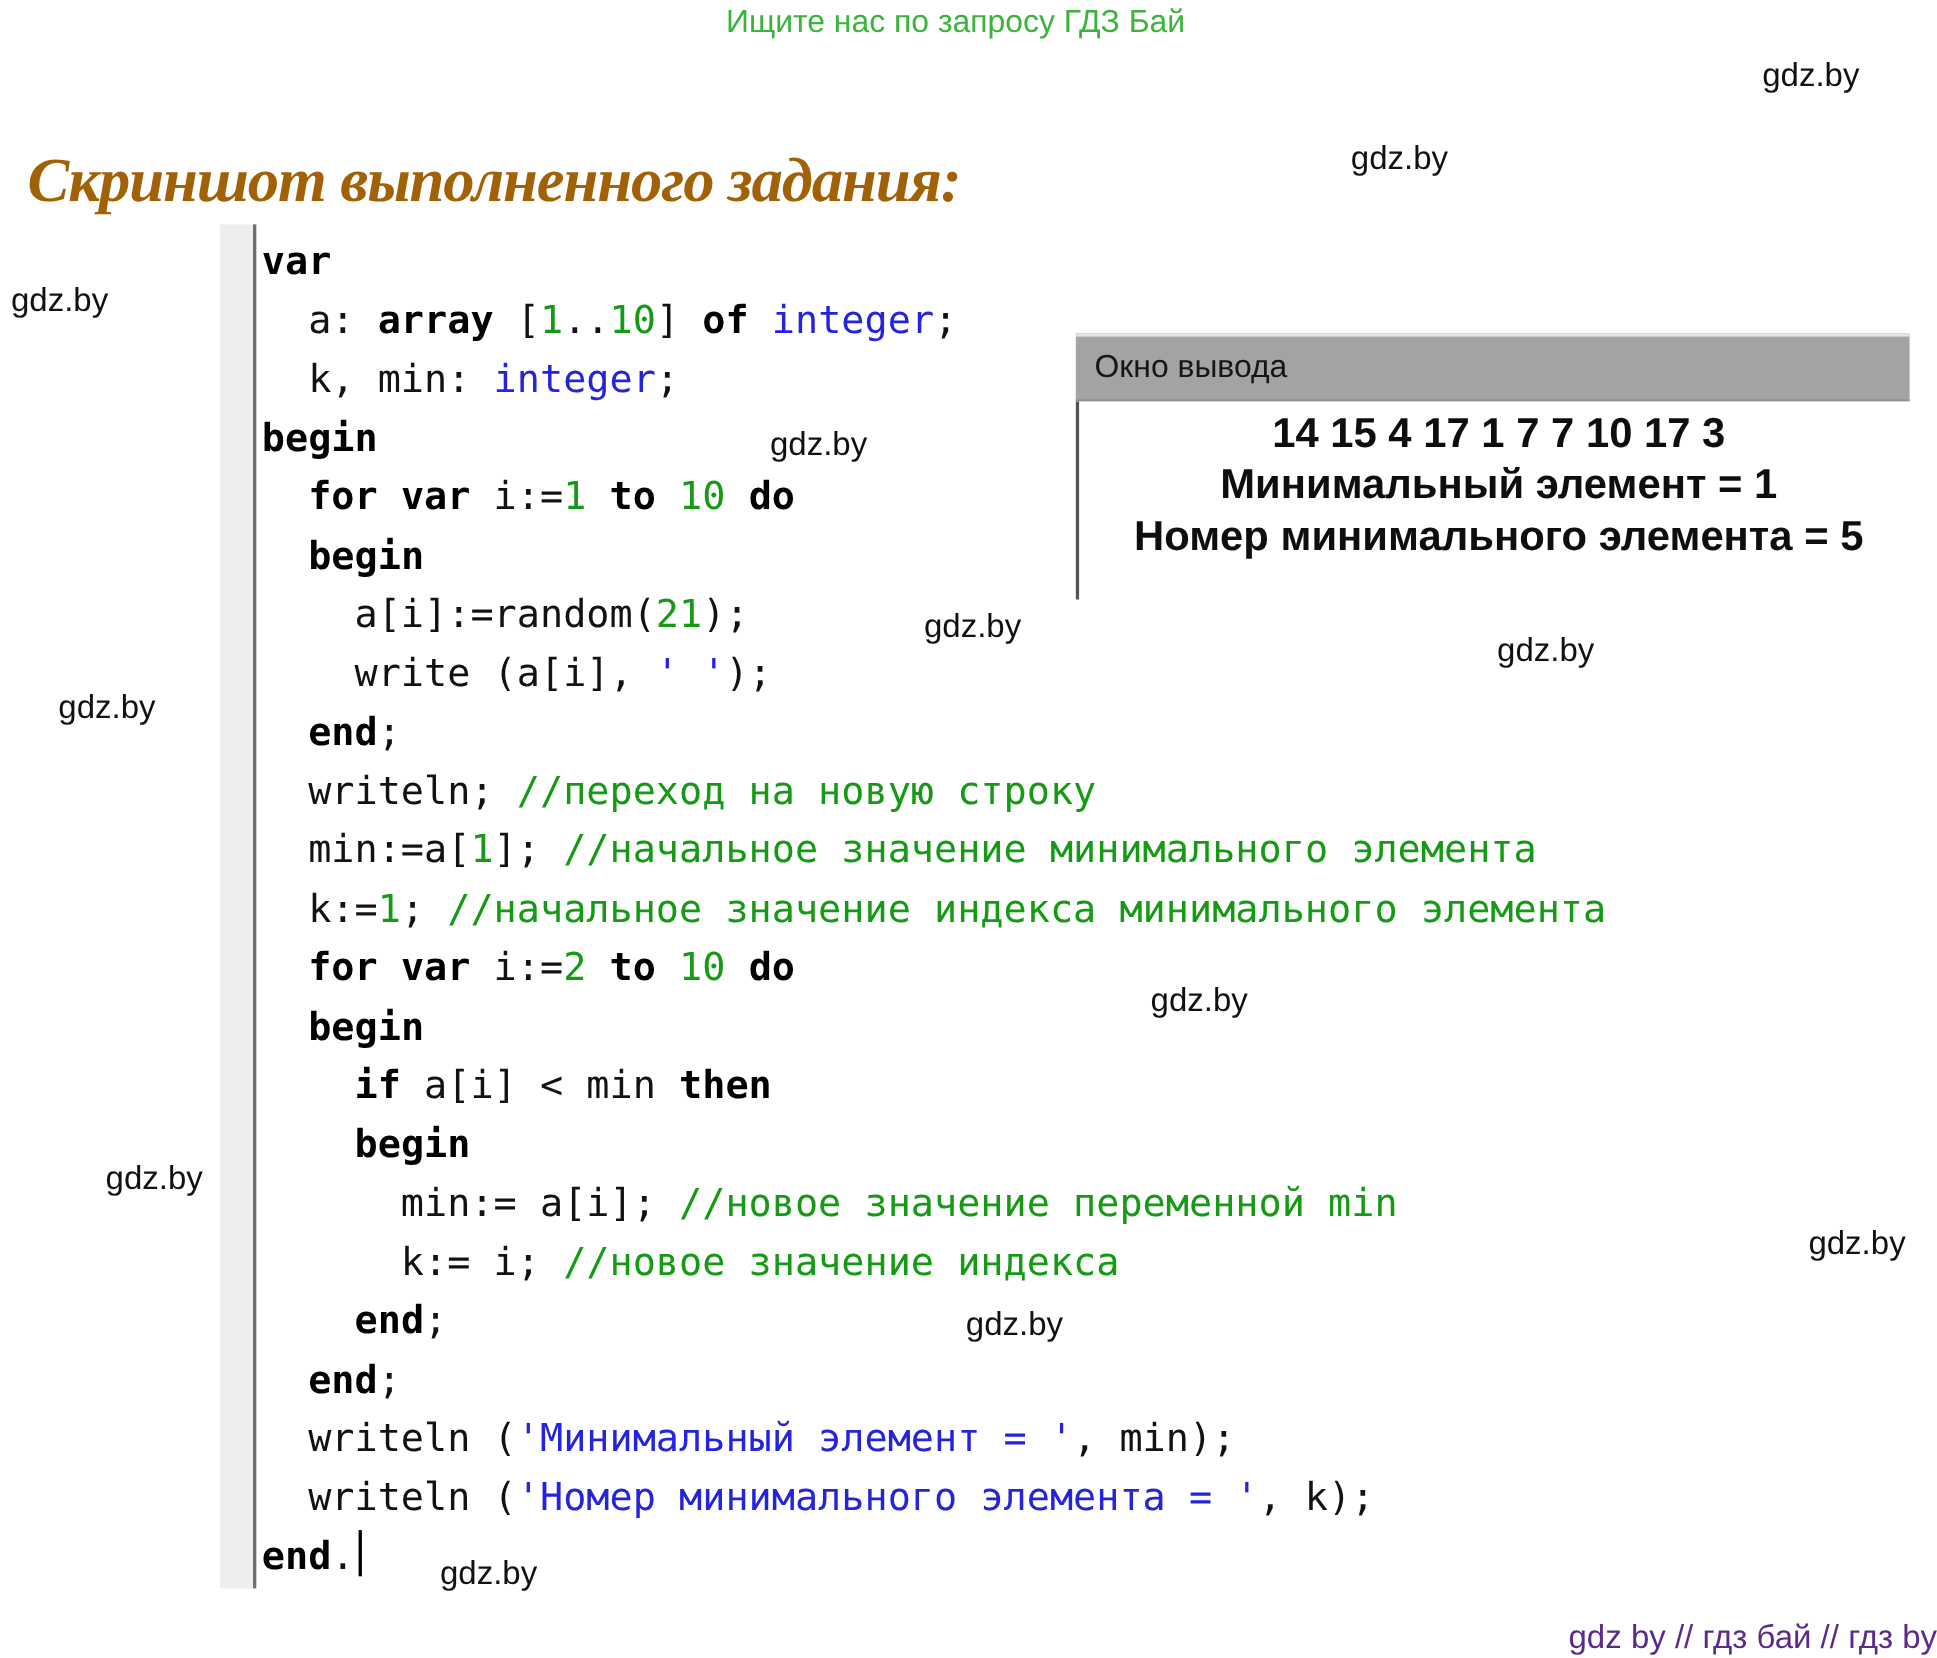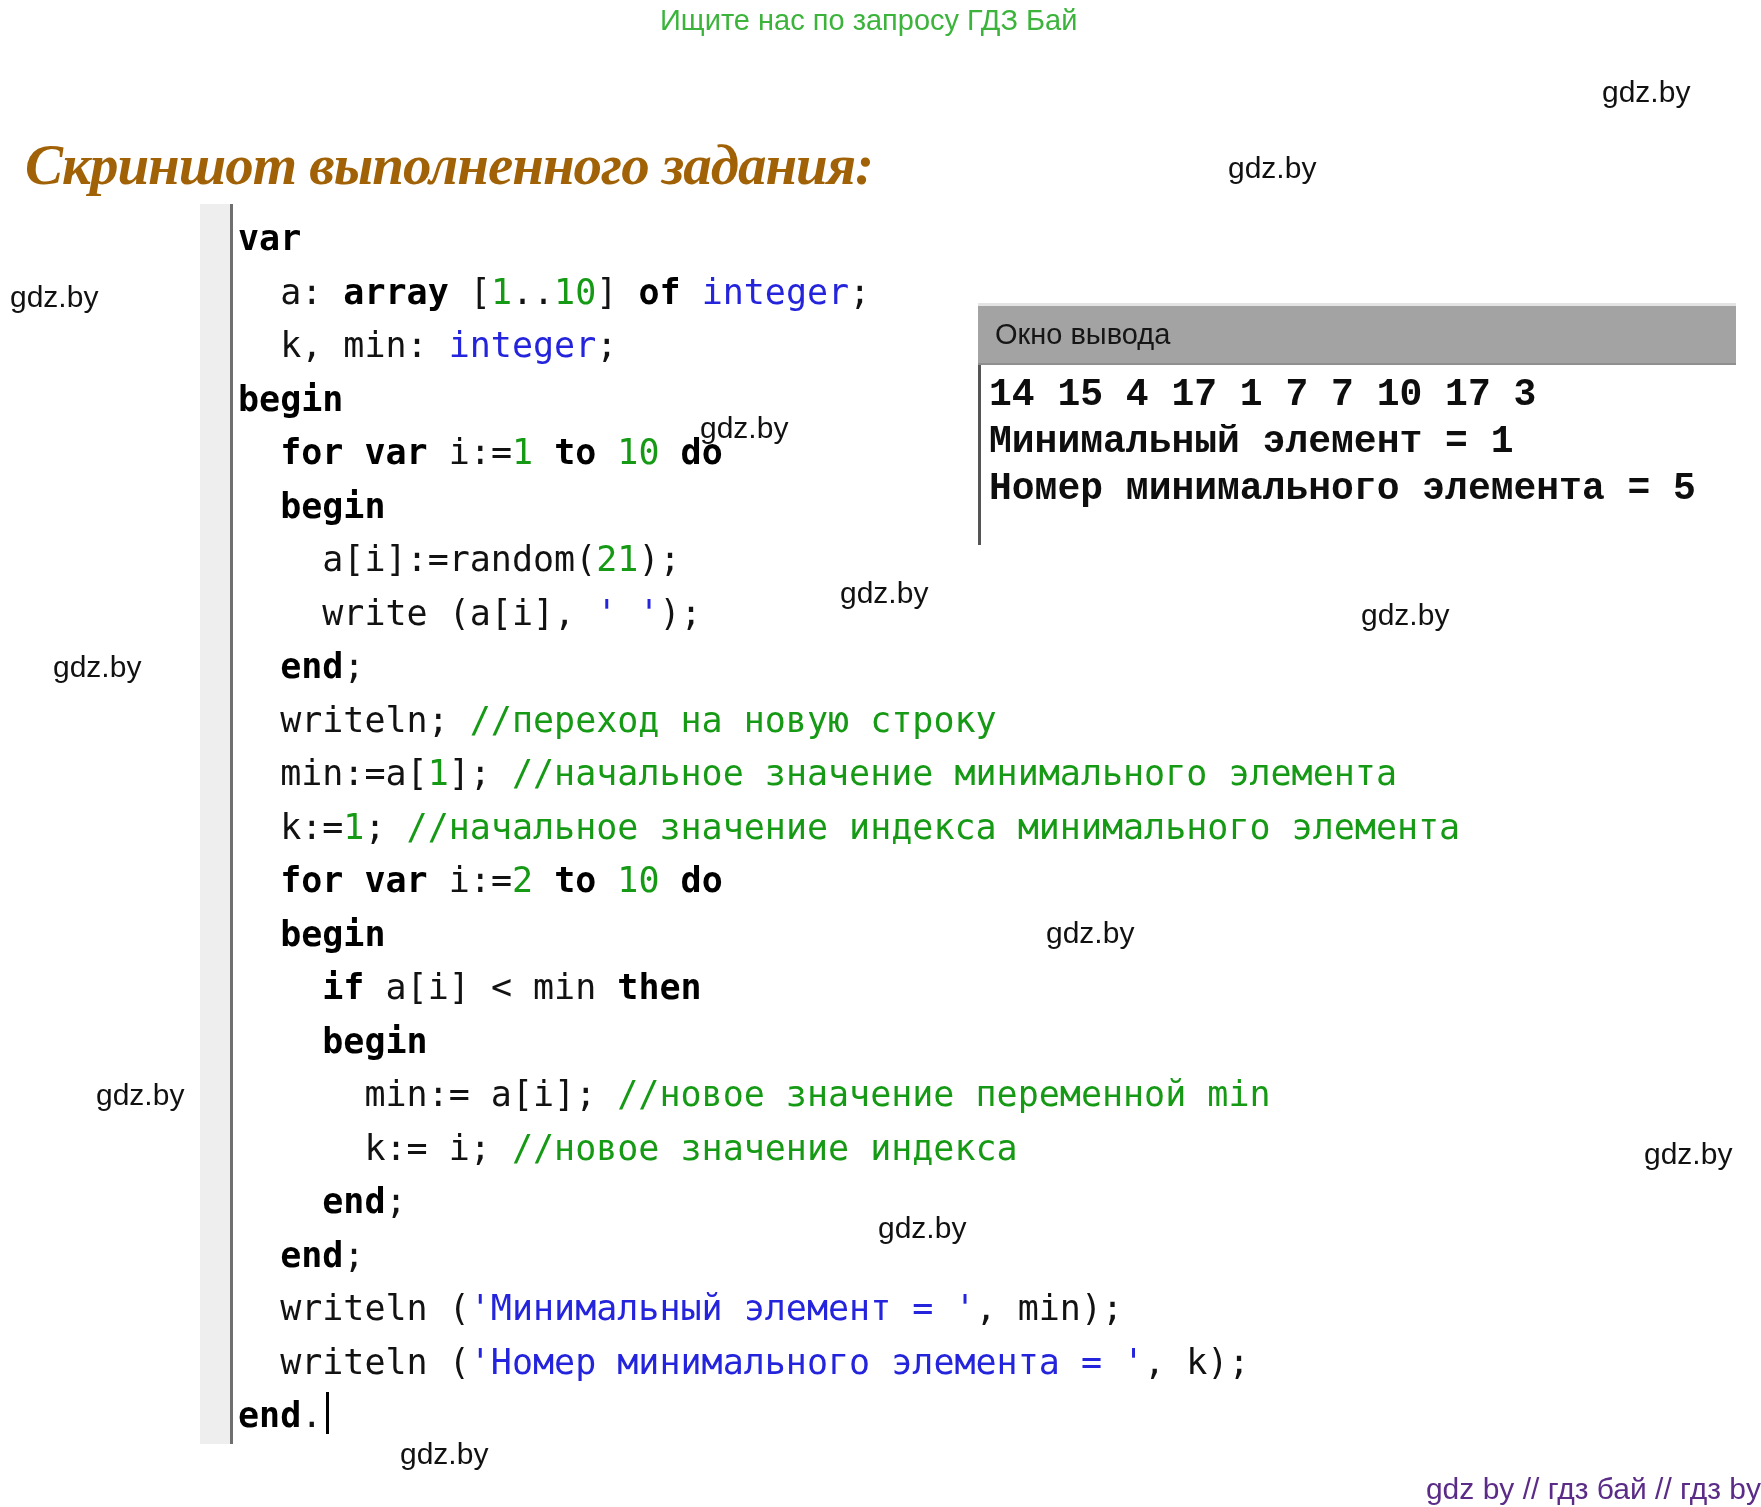--- a/index.html
+++ b/index.html
@@ -15,31 +15,31 @@
 
   .gutter{position:absolute;left:200px;top:204px;width:30px;height:1240px;
           background:#eeeeee;border-right:3px solid #6f6f6f;}
 
   .code{position:absolute;left:238px;top:212px;margin:0;
         font-family:"DejaVu Sans Mono",monospace;font-size:35px;line-height:53.5px;color:#121212;}
   .code-line{white-space:pre;height:53.5px;}
   .tk-k{font-weight:bold;}
   .caret{display:inline-block;width:3px;height:42px;background:#000;margin-left:4px;vertical-align:-7px;}
 
-  .wm{position:absolute;font:30px "Liberation Sans",sans-serif;white-space:nowrap;margin-top:23px;}
+  .wm{position:absolute;font:30px "Liberation Sans",sans-serif;white-space:nowrap;}
 
   .ow{position:absolute;left:978px;top:303px;width:758px;}
   .ow-header{box-sizing:border-box;height:62px;background:#a3a3a3;
              border-top:3px solid #e4e4e4;border-bottom:2px solid #8f8f8f;
              display:flex;align-items:center;padding-left:17px;}
   .ow-title{font:29px "Liberation Sans",sans-serif;color:#161616;}
   .ow-body{box-sizing:border-box;border-left:3px solid #555555;min-height:180px;
            padding:6px 0 0 8px;background:#ffffff;
-           font-family:Liberation Mono, monospace;font-weight:bold;font-size:38px;
-           line-height:47px;color:#0e0e0e;}
+           font-family:Liberation Sans, sans-serif;font-weight:bold;font-size:38px;
+           line-height:47px;color:#0e0e0e;text-align:center;}
   .ow-line{white-space:pre;}
 
   .footer{position:absolute;left:0;top:1472px;width:100%;text-align:right;
           font:30px "Liberation Sans",sans-serif;white-space:nowrap;}
 </style>
 </head>
 <body>
 
 <div id="canvas">
 

